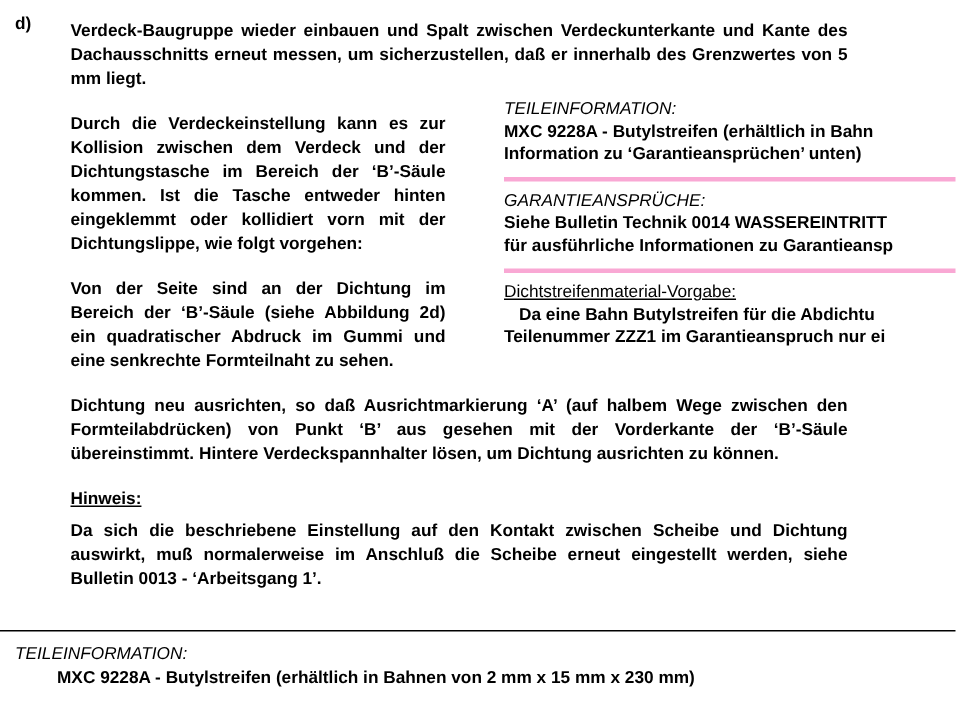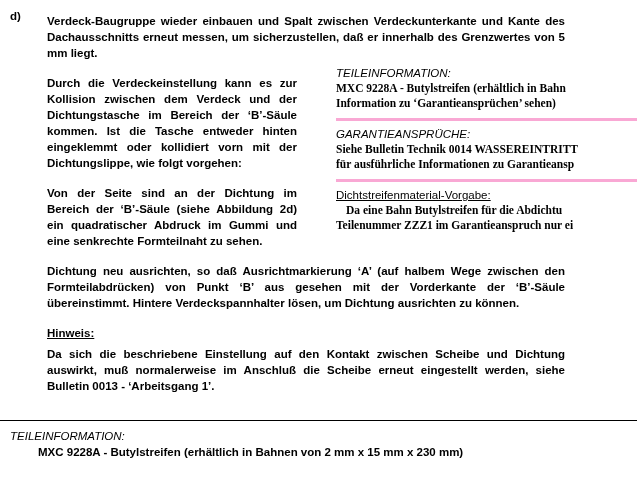--- a/index.html
+++ b/index.html
@@ -83,21 +83,20 @@
   .callout-title.bold-u {
     font-style: normal;
     font-weight: normal;
     text-decoration: underline;
   }
   .callout-text {
     font-size: 11.5px;
     font-weight: bold;
     line-height: 15px;
     white-space: nowrap;
-    font-family: Liberation Serif, serif;
   }
   .indent {
     padding-left: 10px;
   }
 
   
   .footer-rule {
     position: absolute;
     left: 0;
     top: 420px;
@@ -140,21 +139,21 @@
         <p class="just">Da sich die beschriebene Einstellung auf den Kontakt zwischen Scheibe und Dichtung auswirkt, muß normalerweise im Anschluß die Scheibe erneut eingestellt werden, siehe Bulletin 0013 - ‘Arbeitsgang 1’.</p>
       </div>
     </div>
   </div>
 
   <div class="right-col">
 
     <div class="callout">
       <div class="callout-title">TEILEINFORMATION:</div>
       <div class="callout-text">MXC 9228A - Butylstreifen (erhältlich in Bahn</div>
-      <div class="callout-text">Information zu ‘Garantieansprüchen’ sehen)</div>
+      <div class="callout-text">Information zu ‘Garantieansprüchen’ unten)</div>
     </div>
 
     <div class="callout">
       <div class="callout-title">GARANTIEANSPRÜCHE:</div>
       <div class="callout-text">Siehe Bulletin Technik 0014  WASSEREINTRITT</div>
       <div class="callout-text">für ausführliche Informationen zu Garantieansp</div>
     </div>
 
     <div class="callout">
       <div class="callout-title bold-u">Dichtstreifenmaterial-Vorgabe:</div>

